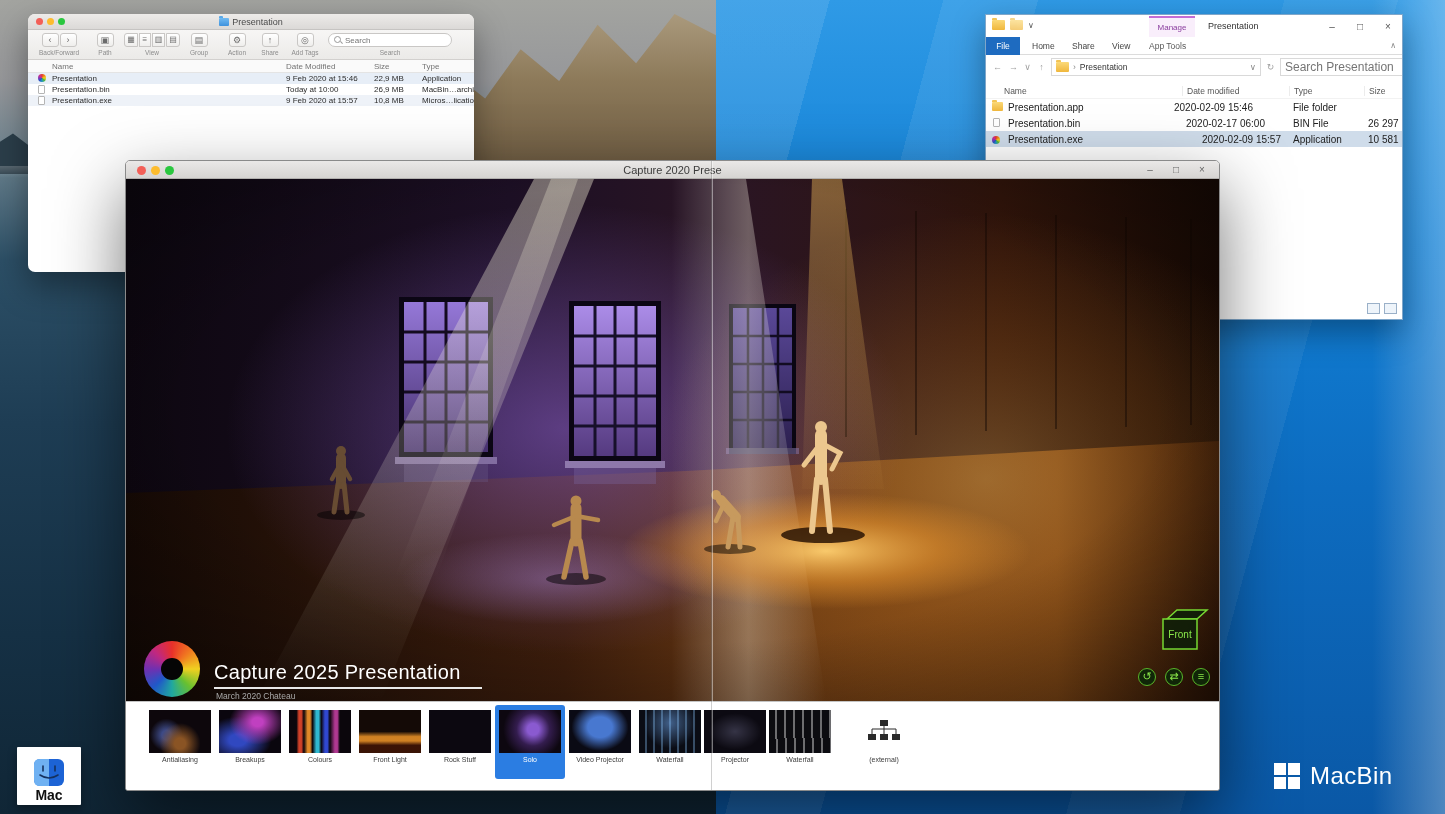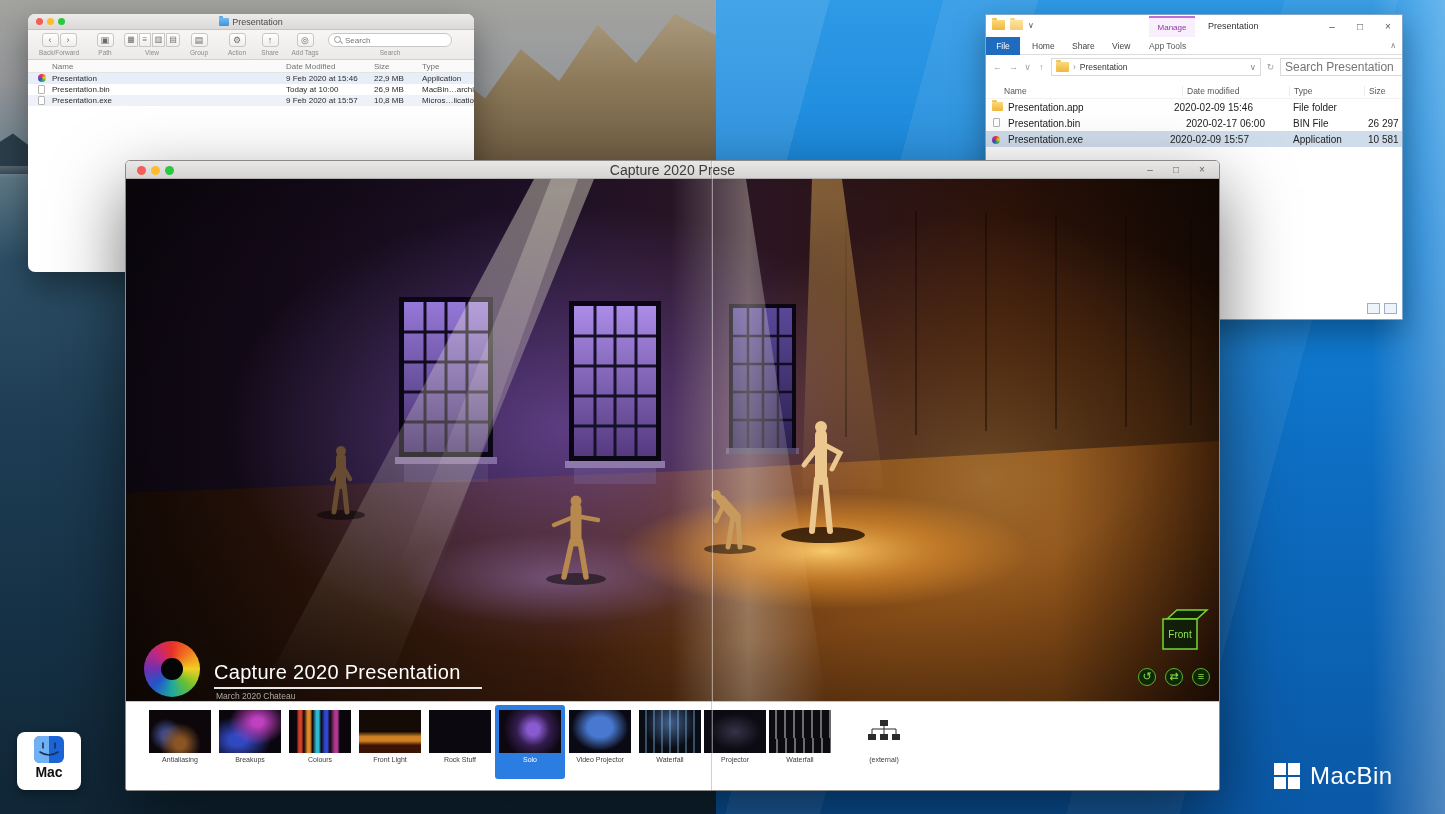--- a/index.html
+++ b/index.html
@@ -93,21 +93,21 @@
   .e-status{position:absolute;right:5px;bottom:5px;display:flex;gap:4px}
   .status-ic{width:13px;height:11px;border:1px solid #9ab0c8;background:#eef4fa}
 
   
   .capture{position:absolute;left:125px;top:160px;width:1095px;height:631px;background:#fff;
     border:1px solid #8a8a8a;border-radius:5px 5px 3px 3px;box-shadow:0 28px 70px rgba(0,0,0,.55);z-index:3;overflow:hidden}
   .c-tbar{position:relative;height:18px;background:linear-gradient(#eae8e7,#d6d4d2);
     border-bottom:1px solid #b2b0ae;display:flex;align-items:center;justify-content:center}
   .ctl{position:absolute;top:4.5px;width:9px;height:9px;border-radius:50%}
   .ctl.r{left:11px;background:#f35f57}.ctl.y{left:25px;background:#fdbc2e}.ctl.g{left:39px;background:#2ac73f}
-  .c-title{font-size:14px;color:#3c3c3c}
+  .c-title{font-size:11px;color:#3c3c3c}
   .c-ctrl{position:absolute;right:4px;top:0;height:18px;display:flex}
   .c-ctrl span{width:26px;text-align:center;font-size:10px;color:#666;line-height:18px}
   .viewport{position:absolute;left:0;top:18px;width:1095px;height:522px;background:#0d0609;overflow:hidden}
   .scene-svg{position:absolute;left:0;top:0;width:100%;height:100%;display:block}
   .logo{position:absolute;left:18px;top:462px;width:56px;height:56px;border-radius:50%;
     background:conic-gradient(#e8302a,#f07820,#f0d020,#68c030,#20a8a0,#2058c8,#7030b0,#c02880,#e8302a)}
   .logo::after{content:"";position:absolute;inset:17px;background:#050505;border-radius:50%}
   .c-ovtitle{position:absolute;left:88px;top:482px;font-size:20px;color:#fff;letter-spacing:.3px;white-space:nowrap}
   .c-underline{position:absolute;left:88px;top:508px;width:268px;height:1.5px;background:#e8e8e8}
   .c-sub{position:absolute;left:90px;top:512px;font-size:8.5px;color:#a8a8a8}
@@ -129,22 +129,22 @@
   .a5{background:radial-gradient(circle at 55% 45%,#8a5ad0 0 14%,rgba(90,50,140,.5) 40%,rgba(0,0,0,0) 72%),#0d0710}
   .a6{background:radial-gradient(ellipse at 50% 40%,#4878d0 0 28%,rgba(0,0,0,0) 65%),#0a0a14}
   .a7{background:repeating-linear-gradient(90deg,rgba(0,0,0,0) 0 6px,rgba(140,200,255,.35) 6px 8px),radial-gradient(ellipse at 50% 30%,rgba(120,180,255,.5),rgba(0,0,0,0) 60%),#0a0c14}
   .a8{background:radial-gradient(ellipse at 50% 50%,rgba(200,200,255,.22),rgba(0,0,0,0) 60%),#0c0a12}
   .a9{background:repeating-linear-gradient(88deg,rgba(0,0,0,0) 0 7px,rgba(255,255,255,.4) 7px 9px),#0b0b10}
   .t-ext .t-art{background:transparent}
   .seam{position:absolute;left:585px;top:0;width:1px;height:631px;background:rgba(120,120,120,.35);
     box-shadow:1px 0 0 rgba(255,255,255,.45)}
 
   
-  .mac-badge{position:absolute;left:17px;top:732px;width:64px;height:58px;background:#fff;border-radius:8px;
-    box-shadow:0 4px 10px rgba(0,0,0,.35);z-index:4;display:flex;flex-direction:column;align-items:center;padding-top:4px}
+  .mac-badge{position:absolute;left:17px;top:747px;width:64px;height:58px;background:#fff;border-radius:1px;
+    box-shadow:0 4px 10px rgba(0,0,0,.35);z-index:4;display:flex;flex-direction:column;align-items:center;padding-top:12px}
   .mac-badge .lbl{font-size:14px;font-weight:700;color:#101010;margin-top:1px}
   .win-brand{position:absolute;left:1274px;top:762px;z-index:4;display:flex;align-items:center;gap:10px}
   .win-brand .lbl{font-size:24px;color:#fff;letter-spacing:.4px}
 </style>
 </head>
 <body>
 
 <div id="stage">
 
   <div class="bg-mac">
@@ -302,21 +302,21 @@
     <div class="e-row">
       <span class="cell" style="left:7px;top:3px"><span class="ic-doc"></span></span>
       <span class="cell" style="left:22px">Presentation.bin</span>
       <span class="cell" style="left:200px">2020-02-17 06:00</span>
       <span class="cell" style="left:307px">BIN File</span>
       <span class="cell" style="left:382px">26 297</span>
     </div>
     <div class="e-row sel">
       <span class="cell" style="left:6px;top:4px"><span class="ic-app"></span></span>
       <span class="cell" style="left:22px">Presentation.exe</span>
-      <span class="cell" style="left:184px">2020-02-09 15:57</span>
+      <span class="cell" style="left:216px">2020-02-09 15:57</span>
       <span class="cell" style="left:307px">Application</span>
       <span class="cell" style="left:382px">10 581</span>
     </div>
     <div class="e-status">
       <span class="status-ic"></span>
       <span class="status-ic"></span>
     </div>
   </section>
 
   <section class="capture">
@@ -457,21 +457,21 @@
           <circle cx="695" cy="248" r="6" stroke="none"></circle>
           <path d="M695 256 L695 300" stroke-width="12"></path>
           <path d="M695 264 L678 286 M695 264 L714 274 L706 290" stroke-width="5" fill="none"></path>
           <path d="M691 300 L686 352 M699 300 L704 352" stroke-width="6"></path>
         </g>
 
         <rect width="1095" height="522" fill="url(#gVig)"></rect>
       </svg>
 
       <div class="logo"></div>
-      <div class="c-ovtitle">Capture 2020 Presentation</div>
+      <div class="c-ovtitle">Capture 2025 Presentation</div>
       <div class="c-underline"></div>
       <div class="c-sub">March 2020 Chateau</div>
 
       <svg class="front-cube" width="50" height="46" viewBox="0 0 50 46">
         <polygon points="8,12 18,3 48,3 38,12" fill="#0d1f08" fill-opacity=".85" stroke="#76d832" stroke-width="1.5"></polygon>
         <rect x="4" y="12" width="34" height="30" fill="#0d1f08" fill-opacity=".85" stroke="#76d832" stroke-width="1.5"></rect>
         <text x="21" y="31" text-anchor="middle" font-size="10" fill="#8ae84a" font-family="Liberation Sans, sans-serif">Front</text>
       </svg>
 
       <div class="gbtn gb1">↺</div>

